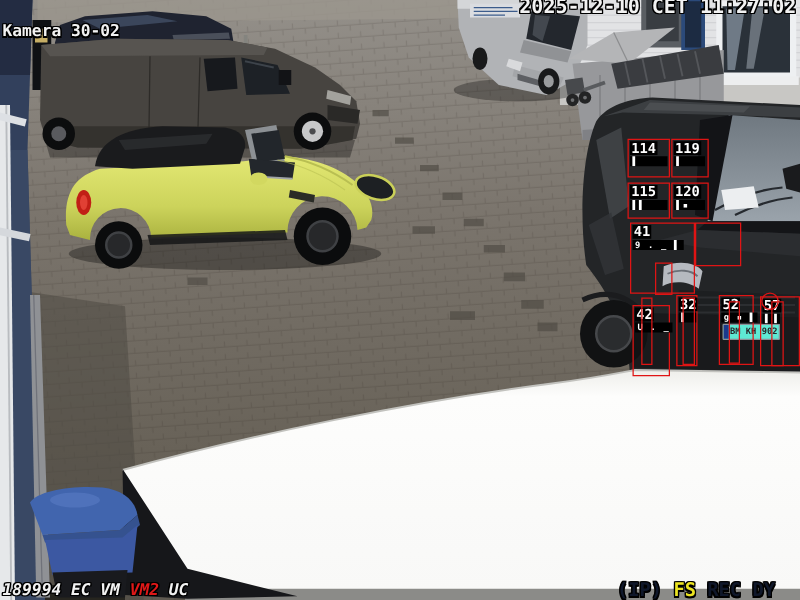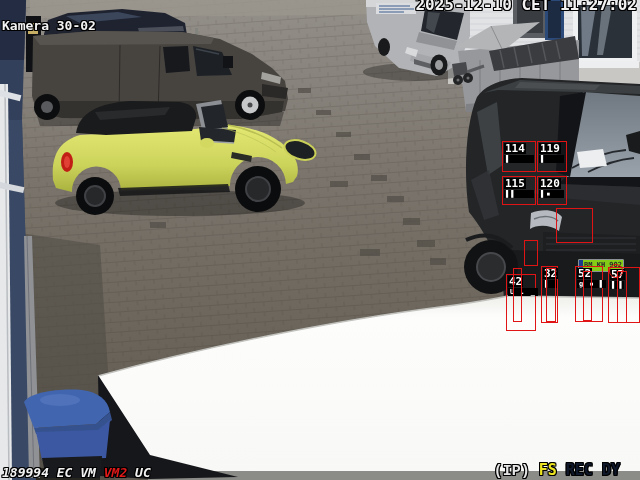--- a/index.html
+++ b/index.html
@@ -6,29 +6,29 @@
   .stage{position:relative;width:640px;height:480px;overflow:hidden;background:#7b756d;
          font-family:"DejaVu Sans Mono",monospace;}
   .stage svg{position:absolute;left:0;top:0;}
   .osd{position:absolute;font-weight:bold;white-space:pre;color:#f2f2f2;
        text-shadow:-1px 0 0 #000,1px 0 0 #000,0 -1px 0 #000,0 1px 0 #000,
                    1px 1px 0 #000,-1px -1px 0 #000,1px -1px 0 #000,-1px 1px 0 #000;}
   .osd-tl{left:2px;top:-2px;font-size:13px;line-height:11px;}
   .osd-tr{right:3px;top:-3px;font-size:16px;line-height:15px;}
   .osd-bl{left:2px;bottom:1px;font-size:13px;line-height:13px;font-style:italic;}
   .osd-br{right:20px;bottom:1px;font-size:15px;line-height:14px;}
-  #det-layer{position:absolute;left:0;top:0;width:640px;height:416px;margin-top:30px;}
+  #det-layer{position:absolute;left:0;top:0;width:640px;height:416px;}
   .det-box{position:absolute;border:1px solid var(--det,#e01414);box-sizing:border-box;}
   .det-label{display:block;width:max-content;background:#000;color:#fff;
              font:bold 11px/11px "DejaVu Sans Mono",monospace;padding:0 1px;margin:1px 0 0 1px;}
   .det-sub{display:block;width:max-content;max-width:95%;overflow:hidden;background:#000;color:#fff;
            font:bold 7px/8px "DejaVu Sans Mono",monospace;padding:0 2px;margin:1px 0 0 1px;
            letter-spacing:1px;white-space:pre;}
   .det-circle{position:absolute;border:1px solid var(--det,#e01414);border-radius:50%;box-sizing:border-box;}
-  .plate{position:absolute;left:578px;top:259px;width:46px;height:13px;background:#84cc16;
+  .plate{position:absolute;left:578px;top:259px;width:46px;height:13px;background:#5eead4;
          border:1px solid #8b9096;border-radius:1px;box-sizing:border-box;display:flex;align-items:center;}
   .plate .eu{width:4px;height:100%;background:#1a3a8c;}
   .plate .num{flex:1;text-align:center;font:bold 7px/9px "DejaVu Sans Mono",monospace;
               color:#26282b;letter-spacing:0;}
 </style>
 </head>
 <body>
 
 <div class="stage" style="--det: #e01414;">
 
@@ -250,20 +250,24 @@
         <div class="det-sub">▌   </div>
       </div>
       <div class="det-box" style="left: 502px; top: 146px; width: 34px; height: 29px; text-decoration: underline;">
         <div class="det-label">115</div>
         <div class="det-sub">▌▌   </div>
       </div>
       <div class="det-box" style="left: 537px; top: 146px; width: 30px; height: 29px;">
         <div class="det-label">120</div>
         <div class="det-sub">▌▪  </div>
       </div>
+      <div class="det-box" style="left: 504px; top: 178px; width: 52px; height: 57px;">
+        <div class="det-label">41</div>
+        <div class="det-sub">9 . _ ▌</div>
+      </div>
       <div class="det-box" style="left: 506px; top: 244px; width: 30px; height: 57px;">
         <div class="det-label">42</div>
         <div class="det-sub">U . _</div>
       </div>
       <div class="det-box" style="left: 541px; top: 236px; width: 17px; height: 57px;">
         <div class="det-label">32</div>
         <div class="det-sub">▌ </div>
       </div>
       <div class="det-box" style="left: 575px; top: 236px; width: 28px; height: 56px;">
         <div class="det-label">52</div>
@@ -280,15 +284,15 @@
       <div class="det-box" style="left: 556px; top: 178px; width: 37px; height: 35px;"></div>
       <div class="det-box" style="left: 524px; top: 210px; width: 14px; height: 26px;"></div>
       <div class="det-circle" style="left: 609px; top: 234px; width: 14px; height: 14px;"></div>
     </div>
 
 <div class="osd osd-tl">
   <div>Kamera 30-02</div>
 </div>
 <div class="osd osd-tr">2025-12-10 CET 11:27:02</div>
 <div class="osd osd-bl"><span style="color: rgb(242, 242, 242);">189994 EC VM </span><span style="color: rgb(224, 24, 24);">VM2</span><span style="color: rgb(242, 242, 242);"> UC</span></div>
-<div class="osd osd-br"><span style="color: #e5e5e5; font-family: Liberation Mono, monospace;">(IP) </span><span style="color: rgb(236, 228, 33);">FS </span><span style="color: #0f172a;">REC </span><span style="color: #0f172a;">DY</span></div>
+<div class="osd osd-br"><span style="color: #0f172a;">(IP) </span><span style="color: rgb(236, 228, 33);">FS </span><span style="color: #0f172a;">REC </span><span style="color: #0f172a;">DY</span></div>
 
 </div>
 
 </body></html>

